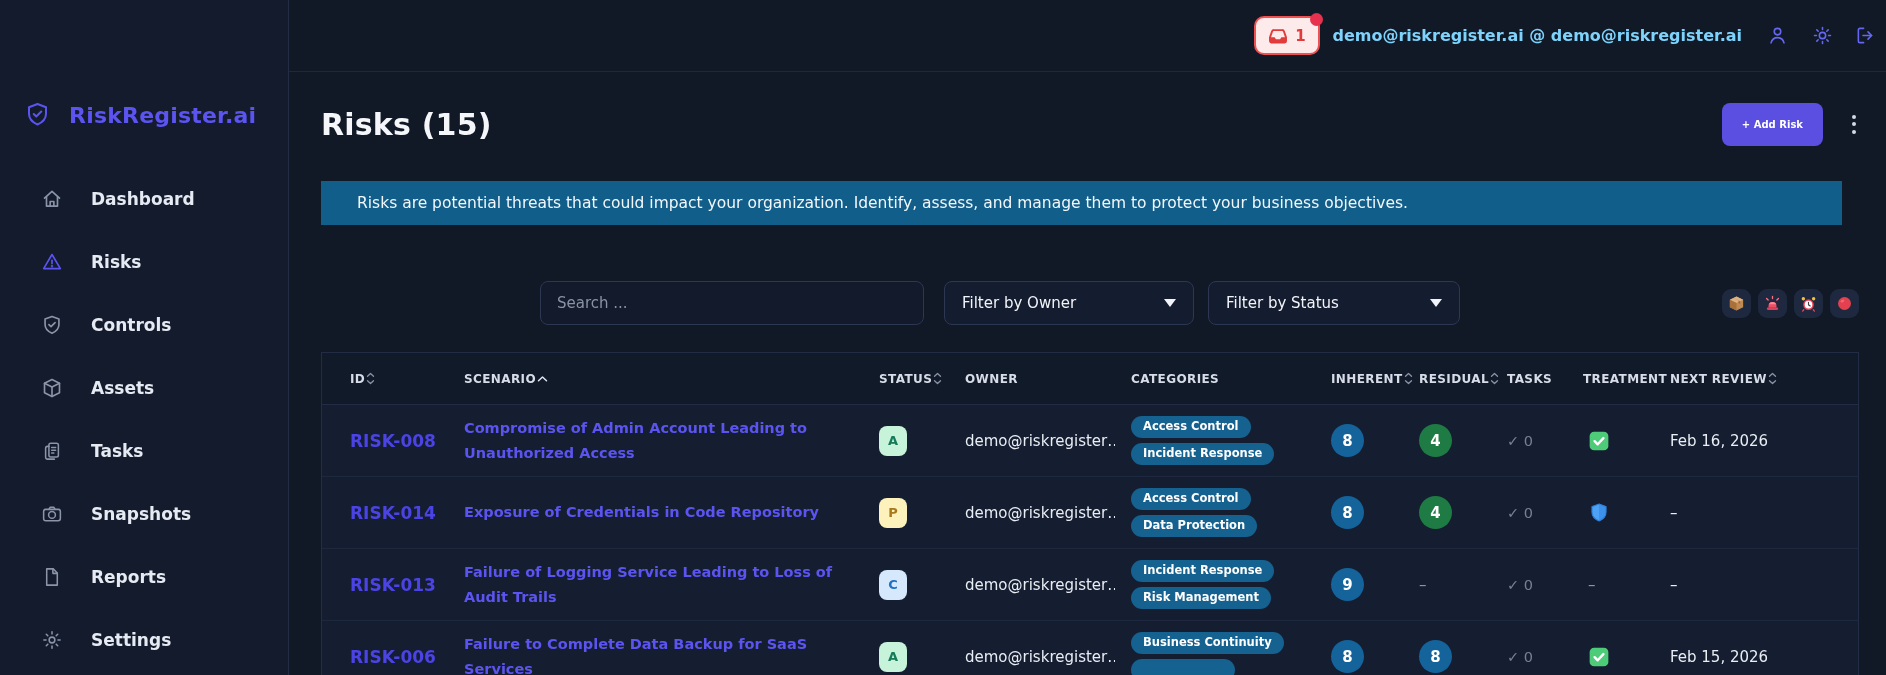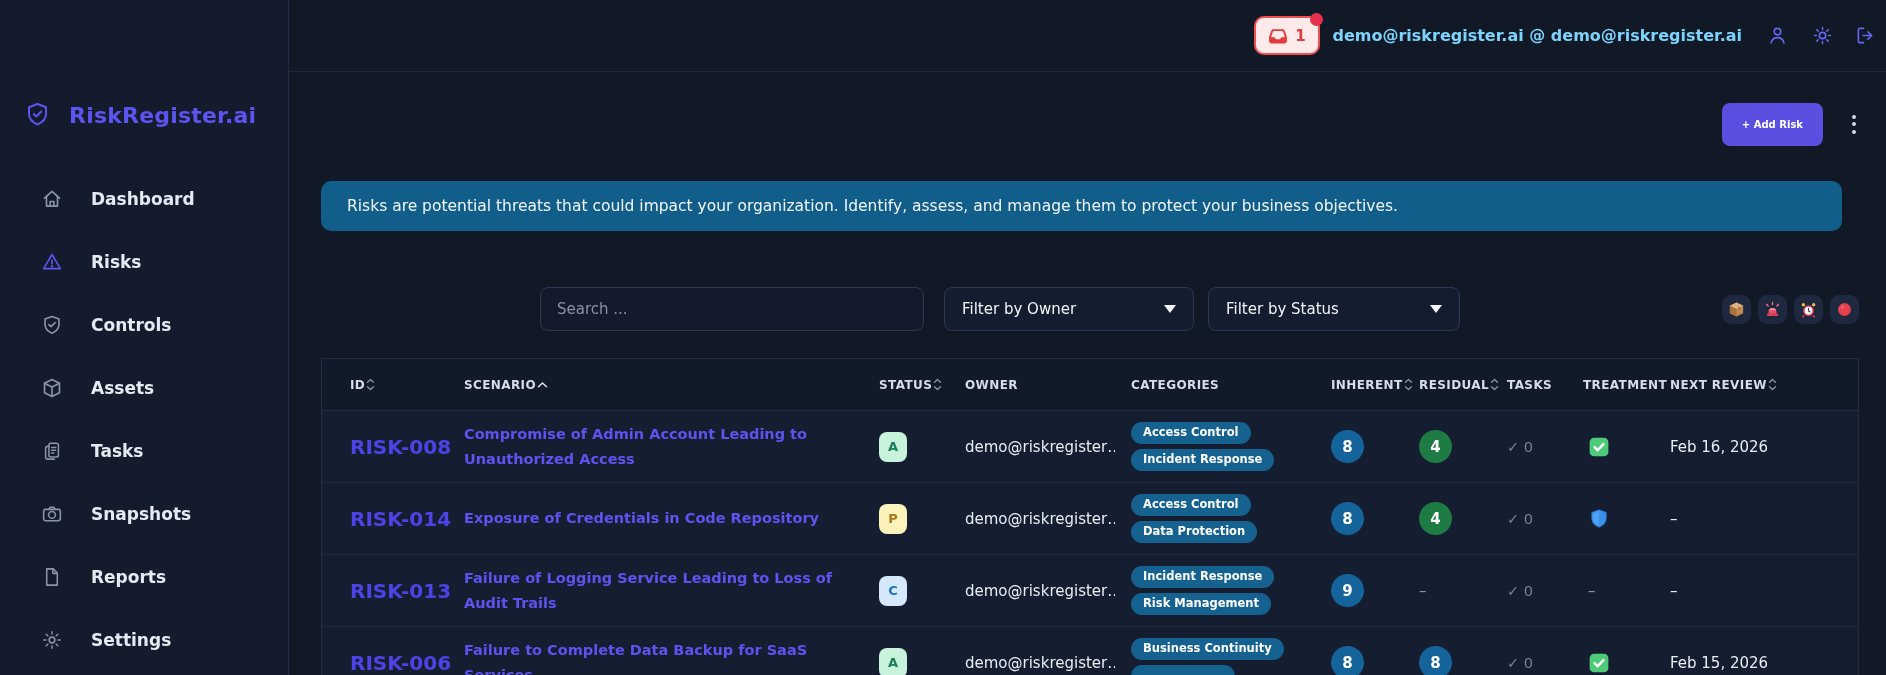--- a/index.html
+++ b/index.html
@@ -38,42 +38,42 @@
 
   
   .main{position:absolute;left:289px;top:72px;right:0;bottom:0;padding:0 27px 0 32px;}
   .page-header{margin-top:30px;display:flex;align-items:center;height:44px;}
   .page-title{font-size:30px;font-weight:800;color:#f4f6fa;letter-spacing:.2px;}
   .spacer{flex:1;}
   .add-risk-btn{height:43px;padding:0 20px;background:var(--accent-btn);border:none;border-radius:8px;color:#fff;font-size:10px;font-weight:700;cursor:pointer;}
   .kebab{width:10px;margin-left:26px;display:flex;flex-direction:column;align-items:center;gap:3.5px;cursor:pointer;}
   .kebab i{width:4px;height:4px;border-radius:50%;background:#d5dae6;}
 
-  .banner{margin-top:35px;margin-right:17px;height:50px;background:var(--banner);border-radius:10px;display:flex;align-items:center;padding-left:26px;font-size:15.5px;color:#f2f7fb;}
+  .banner{margin-top:35px;margin-right:17px;height:44px;background:var(--banner);border-radius:0;display:flex;align-items:center;padding-left:36px;font-size:15.5px;color:#f2f7fb;}
 
   .filters{margin-top:56px;height:44px;display:flex;align-items:center;}
   .search-input{margin-left:219px;width:384px;height:44px;background:#121a2b;border:1px solid #2c3752;border-radius:8px;color:#e9edf4;font-size:15px;padding:0 16px;outline:none;}
   .search-input::placeholder{color:#8a93a6;}
   .select{height:44px;background:#141d2f;border:1px solid #2c3752;border-radius:8px;display:flex;align-items:center;justify-content:space-between;padding:0 17px;font-size:15px;color:#f2f4f8;cursor:pointer;gap:16px;}
   .sel-owner{margin-left:20px;width:250px;}
   .sel-status{margin-left:14px;width:252px;}
   .sel-category{margin-left:20px;width:248px;}
   .caret{width:0;height:0;border-left:6px solid transparent;border-right:6px solid transparent;border-top:8px solid #f2f4f8;}
   .quick-icons{margin-left:auto;display:flex;gap:7px;}
   .qbtn{width:29px;height:29px;background:#1e2940;border:none;border-radius:9px;display:flex;align-items:center;justify-content:center;cursor:pointer;}
   .qbtn .qi{width:19px;height:19px;display:block;}
 
   
   .table{margin-top:27px;border:1px solid var(--border);border-bottom:none;background:#151e30;}
   .grid-row{display:grid;grid-template-columns:114px 415px 86px 166px 200px 88px 88px 76px 87px 1fr;padding-left:28px;align-items:center;}
   .thead-row{height:52px;background:#111a29;border-bottom:1px solid var(--border);}
   .th{display:flex;align-items:center;gap:1px;font-size:12px;font-weight:700;letter-spacing:.4px;color:#d7dce8;}
   .sort{display:flex;color:#8a93a6;}
   .trow{height:72px;border-bottom:1px solid var(--border-soft);}
-  .cell-id a{color:#4b43e6;font-weight:700;font-size:20px;text-decoration:none;cursor:pointer;}
+  .cell-id a{color:#4b43e6;font-weight:700;font-size:17px;text-decoration:none;cursor:pointer;}
   .cell-scenario{padding-right:12px;}
   .cell-scenario a{color:#5b54f0;font-weight:600;font-size:14.5px;line-height:25px;text-decoration:none;cursor:pointer;}
   .status-badge{width:28px;height:30px;border-radius:8px;display:flex;align-items:center;justify-content:center;font-size:13px;font-weight:700;}
   .status-a{background:#c7f3da;color:#177a58;}
   .status-p{background:#fdf2bb;color:#a9781d;}
   .status-c{background:#d5e8fc;color:#1d70c2;}
   .cell-owner{font-size:15px;color:#e9edf4;white-space:nowrap;overflow:hidden;max-width:150px;}
   .pills{display:flex;flex-direction:column;gap:5px;align-items:flex-start;}
   .pill{background:var(--pill);color:#fff;font-size:11.5px;font-weight:700;padding:4px 12px;border-radius:999px;white-space:nowrap;line-height:1.2;}
   .pill:empty{min-width:104px;height:22px;}
@@ -226,20 +226,21 @@
         <svg viewBox="0 0 20 20" fill="none" stroke="currentColor" stroke-width="1.5" stroke-linecap="round" stroke-linejoin="round">
           <path d="M8.2 3.2H4.6A1.4 1.4 0 0 0 3.2 4.6v10.8a1.4 1.4 0 0 0 1.4 1.4h3.6"></path>
           <path d="m12.4 6.6 3.4 3.4-3.4 3.4"></path>
           <path d="M15.8 10H7.6"></path>
         </svg>
       </span>
   </header>
 
   <main class="main">
     <div class="page-header">
+      <h1 class="page-title">Risks (15)</h1>
       <div class="spacer"></div>
       <button class="add-risk-btn">+ Add Risk</button>
       <div class="kebab">
           <i></i>
           <i></i>
           <i></i>
         </div>
     </div>
 
     <div class="banner">Risks are potential threats that could impact your organization. Identify, assess, and manage them to protect your business objectives.</div>

